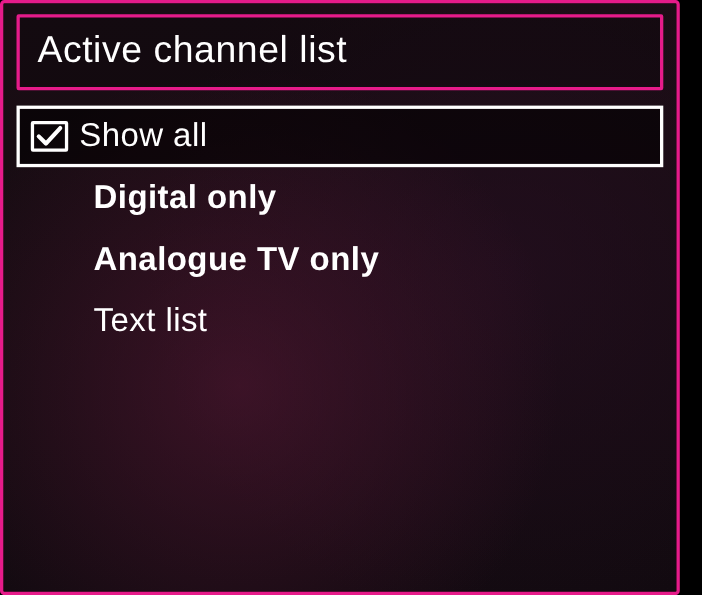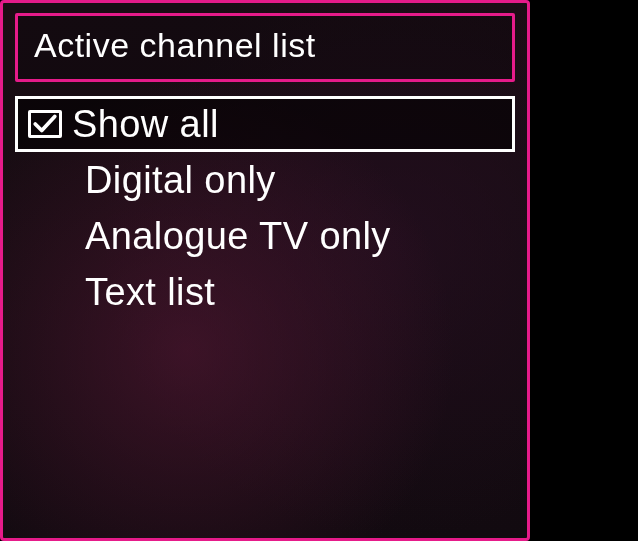--- a/index.html
+++ b/index.html
@@ -5,21 +5,21 @@
   * { box-sizing: border-box; margin: 0; padding: 0; }
   html, body {
     width: 638px;
     height: 541px;
     overflow: hidden;
     font-family: "Segoe UI", "Helvetica Neue", Arial, sans-serif;
     background: #000;
   }
   .screen {
     position: relative;
-    width: 530px;
+    width: 618px;
     height: 541px;
     padding: 6px;
     background:
       radial-gradient(circle at 35% 65%, rgba(90,25,55,0.55), transparent 55%),
       radial-gradient(circle at 75% 45%, rgba(40,15,35,0.6), transparent 60%),
       linear-gradient(#1a0d14, #120a10);
     border: 3px solid #e61b8a;
     border-radius: 4px;
   }
   .title-box {
@@ -38,21 +38,21 @@
   }
   .list {
     margin: 0 6px;
   }
   .row {
     display: flex;
     align-items: center;
     height: 56px;
     padding: 0 12px 0 12px;
     color: #fff;
-    font-size: 38px;
+    font-size: 30px;
     font-weight: 400;
     letter-spacing: 0.4px;
     cursor: pointer;
   }
   .row.selected {
     border: 3px solid #ffffff;
     background: rgba(0,0,0,0.55);
     padding-left: 10px;
   }
   .row:not(.selected) .check-slot {
@@ -78,21 +78,21 @@
     width: 26px;
     height: 22px;
     display: block;
   }
   .label {
     line-height: 1;
     white-space: nowrap;
   }
   .row.selected .label { font-weight: 500; }
   .row[data-rowidx="1"] .label,
-  .row[data-rowidx="2"] .label { font-weight: 400; }
+  .row[data-rowidx="2"] .label { font-weight: 700; }
 </style>
 </head>
 <body>
 
 <div class="screen">
 
   <div class="title-box">
     <div class="title-text">Active channel list</div>
   </div>
 

